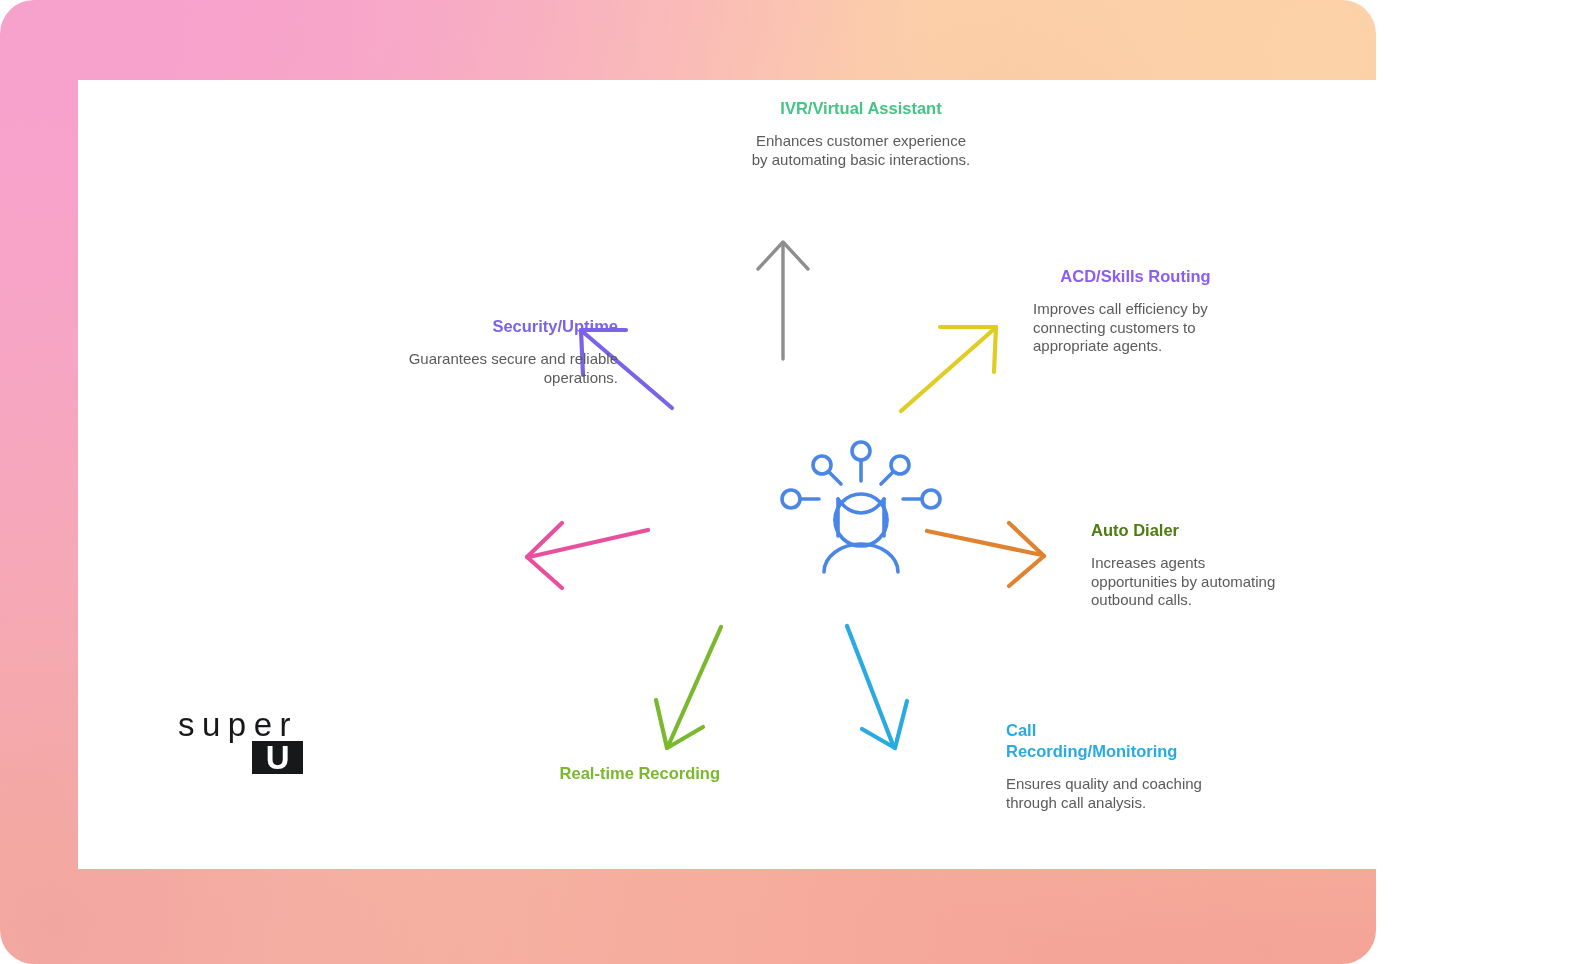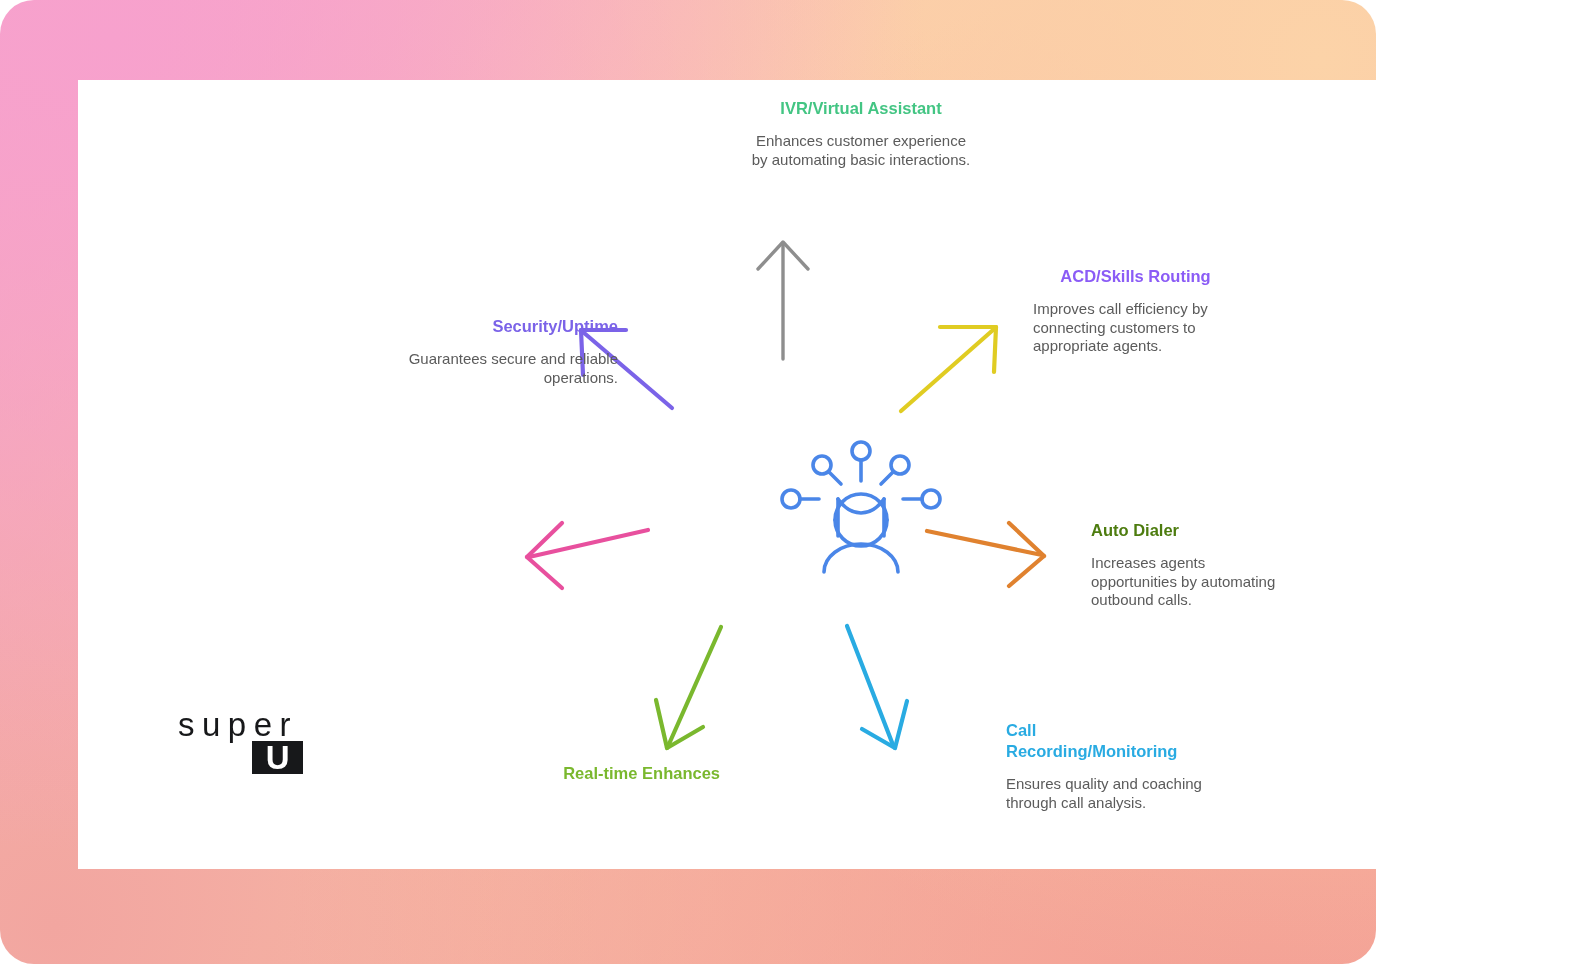--- a/index.html
+++ b/index.html
@@ -208,21 +208,21 @@
       <p class="title" style="color: #4d7c0f;">Auto Dialer</p>
       <p class="desc">Increases agents opportunities by automating outbound calls.</p>
     </div>
 
     <div class="node al-left" id="node-callrec">
       <p class="title" style="color: rgb(41, 171, 226);">Call Recording/Monitoring</p>
       <p class="desc">Ensures quality and coaching through call analysis.</p>
     </div>
 
     <div class="node al-right" id="node-analytics">
-      <p class="title" style="color: rgb(122, 184, 46);">Real-time Enhances</p>
+      <p class="title" style="color: rgb(122, 184, 46);">Real-time Recording</p>
     </div>
 
 
     <div class="node al-right" id="node-security">
       <p class="title" style="color: rgb(123, 99, 232);">Security/Uptime</p>
       <p class="desc">Guarantees secure and reliable operations.</p>
     </div>
 
     <div class="logo">
       <span class="word">super</span>

